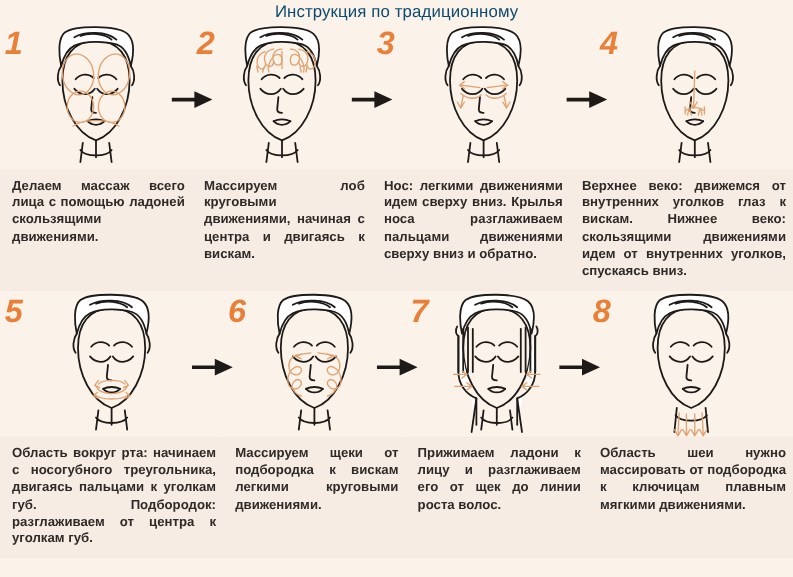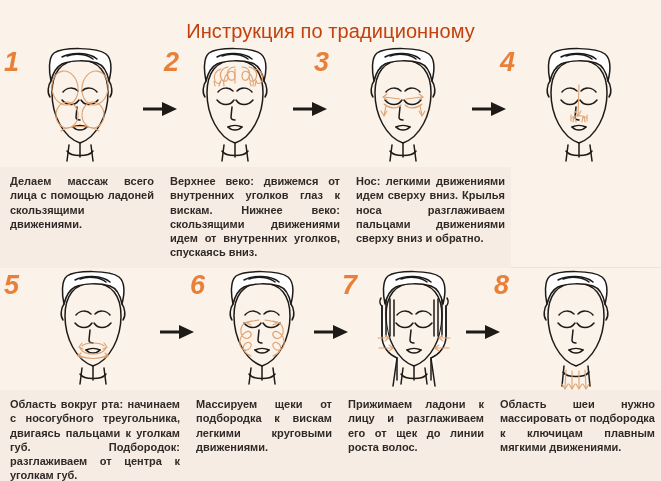--- a/index.html
+++ b/index.html
@@ -5,24 +5,24 @@
   * { margin:0; padding:0; box-sizing:border-box; }
   body {
     width:661px; height:481px;
     background:#fbf2e9;
     font-family:"Liberation Sans", sans-serif;
     overflow:hidden;
     position:relative;
   }
   .title {
     text-align:center;
-    font-size:20px;
-    color:#c2410c;
+    font-size:14px;
+    color:#0c4a6e;
     line-height:1.35;
-    padding-top:18px;
+    padding-top:0;
     letter-spacing:0.1px;
   }
   .row { position:relative; width:661px; }
   .row1 { height:222px; }
   .row2 { height:206px; }
 
   .panels { display:flex; width:661px; }
   .panel { position:relative; }
   .p1 { width:160px; } .p2 { width:150px; } .p3 { width:186px; } .p4 { width:165px; }
   .q1 { width:186px; } .q2 { width:152px; } .q3 { width:152px; } .q4 { width:171px; }
@@ -225,22 +225,23 @@
                 <path d="M64 72 L65 77 M62 77 L63 72"></path>
               </g>
             </svg>
           </div>
         </div>
       </div>
     </div>
 
     <div class="panels">
       <div class="panel p1 txtband">Делаем массаж всего лица с помощью ладоней скользящими движениями.</div>
+      <div class="panel p2 txtband">Массируем лоб круговыми движениями, начиная с центра и двигаясь к вискам.</div>
+      <div class="panel p4 txtband">Нос: легкими движениями идем сверху вниз. Крылья носа разглаживаем пальцами движениями сверху вниз и обратно.</div>
       <div class="panel p3 txtband">Верхнее веко: движемся от внутренних уголков глаз к вискам. Нижнее веко: скользящими движениями идем от внутренних уголков, спускаясь вниз.</div>
-      <div class="panel p4 txtband">Нос: легкими движениями идем сверху вниз. Крылья носа разглаживаем пальцами движениями сверху вниз и обратно.</div>
     </div>
   </div>
 
   <div class="divider"></div>
 
   <div class="row row2">
     <div class="panels">
 
       <div class="panel q1">
         <div class="figure">

